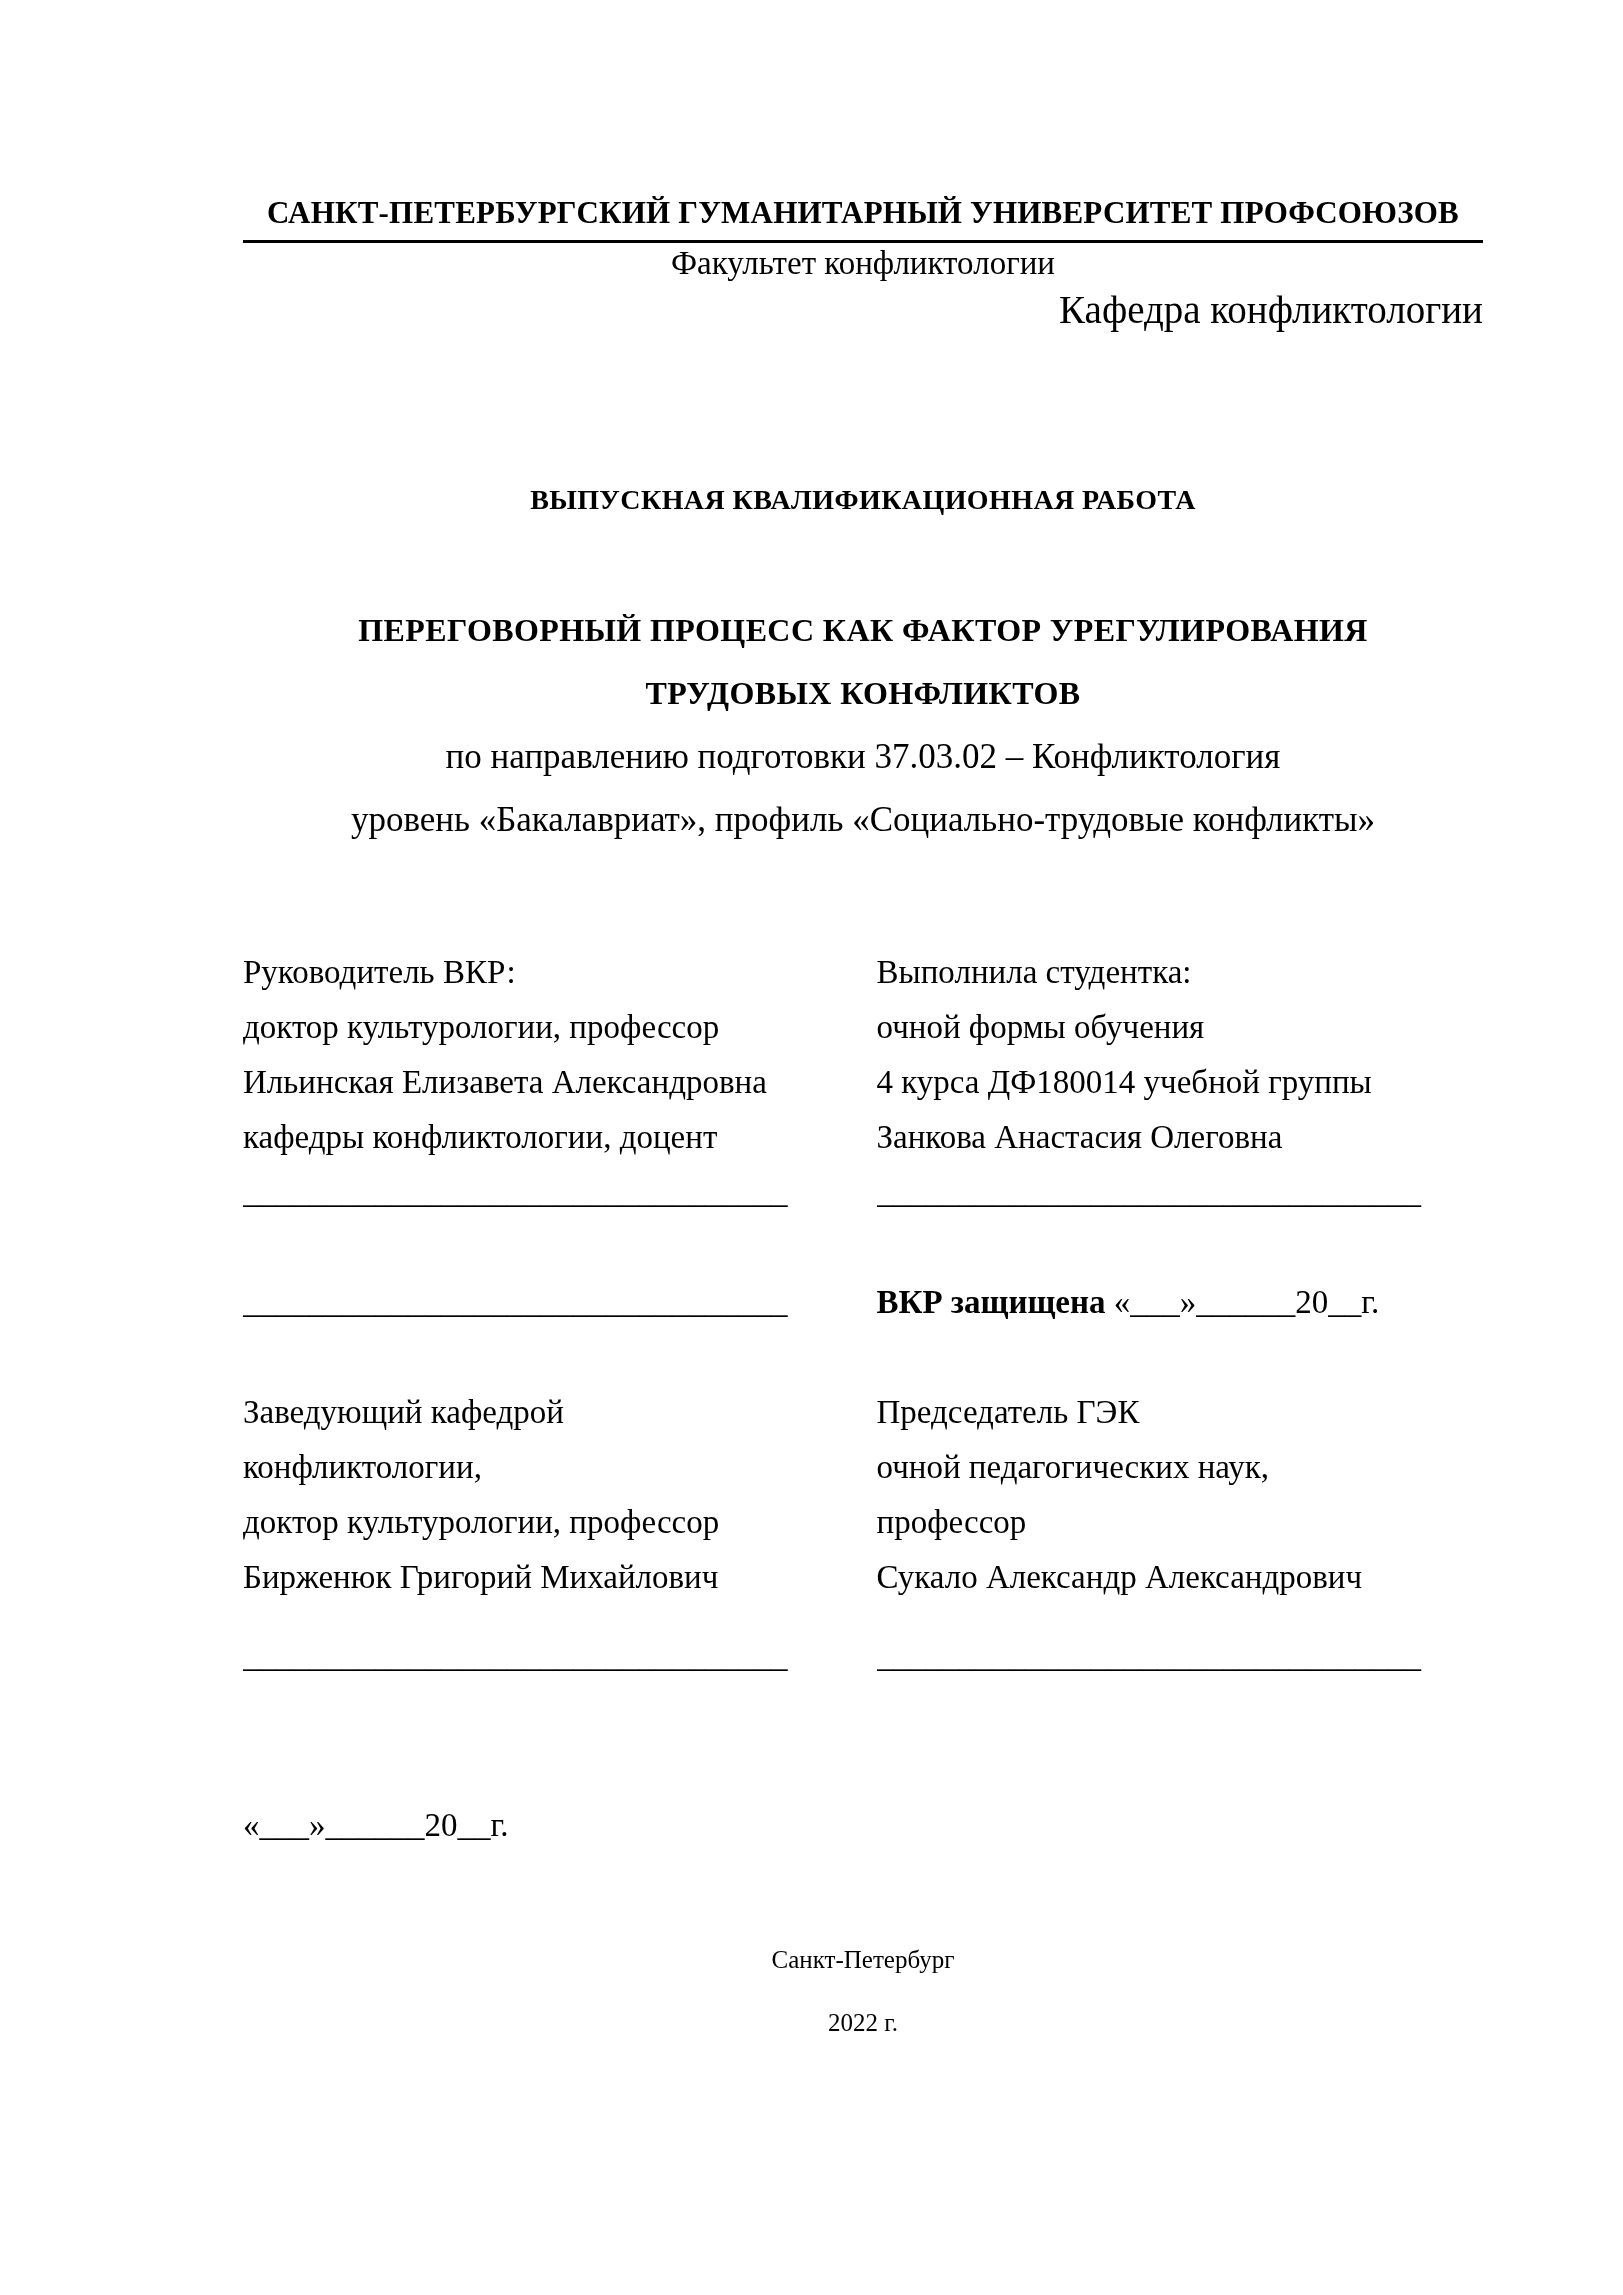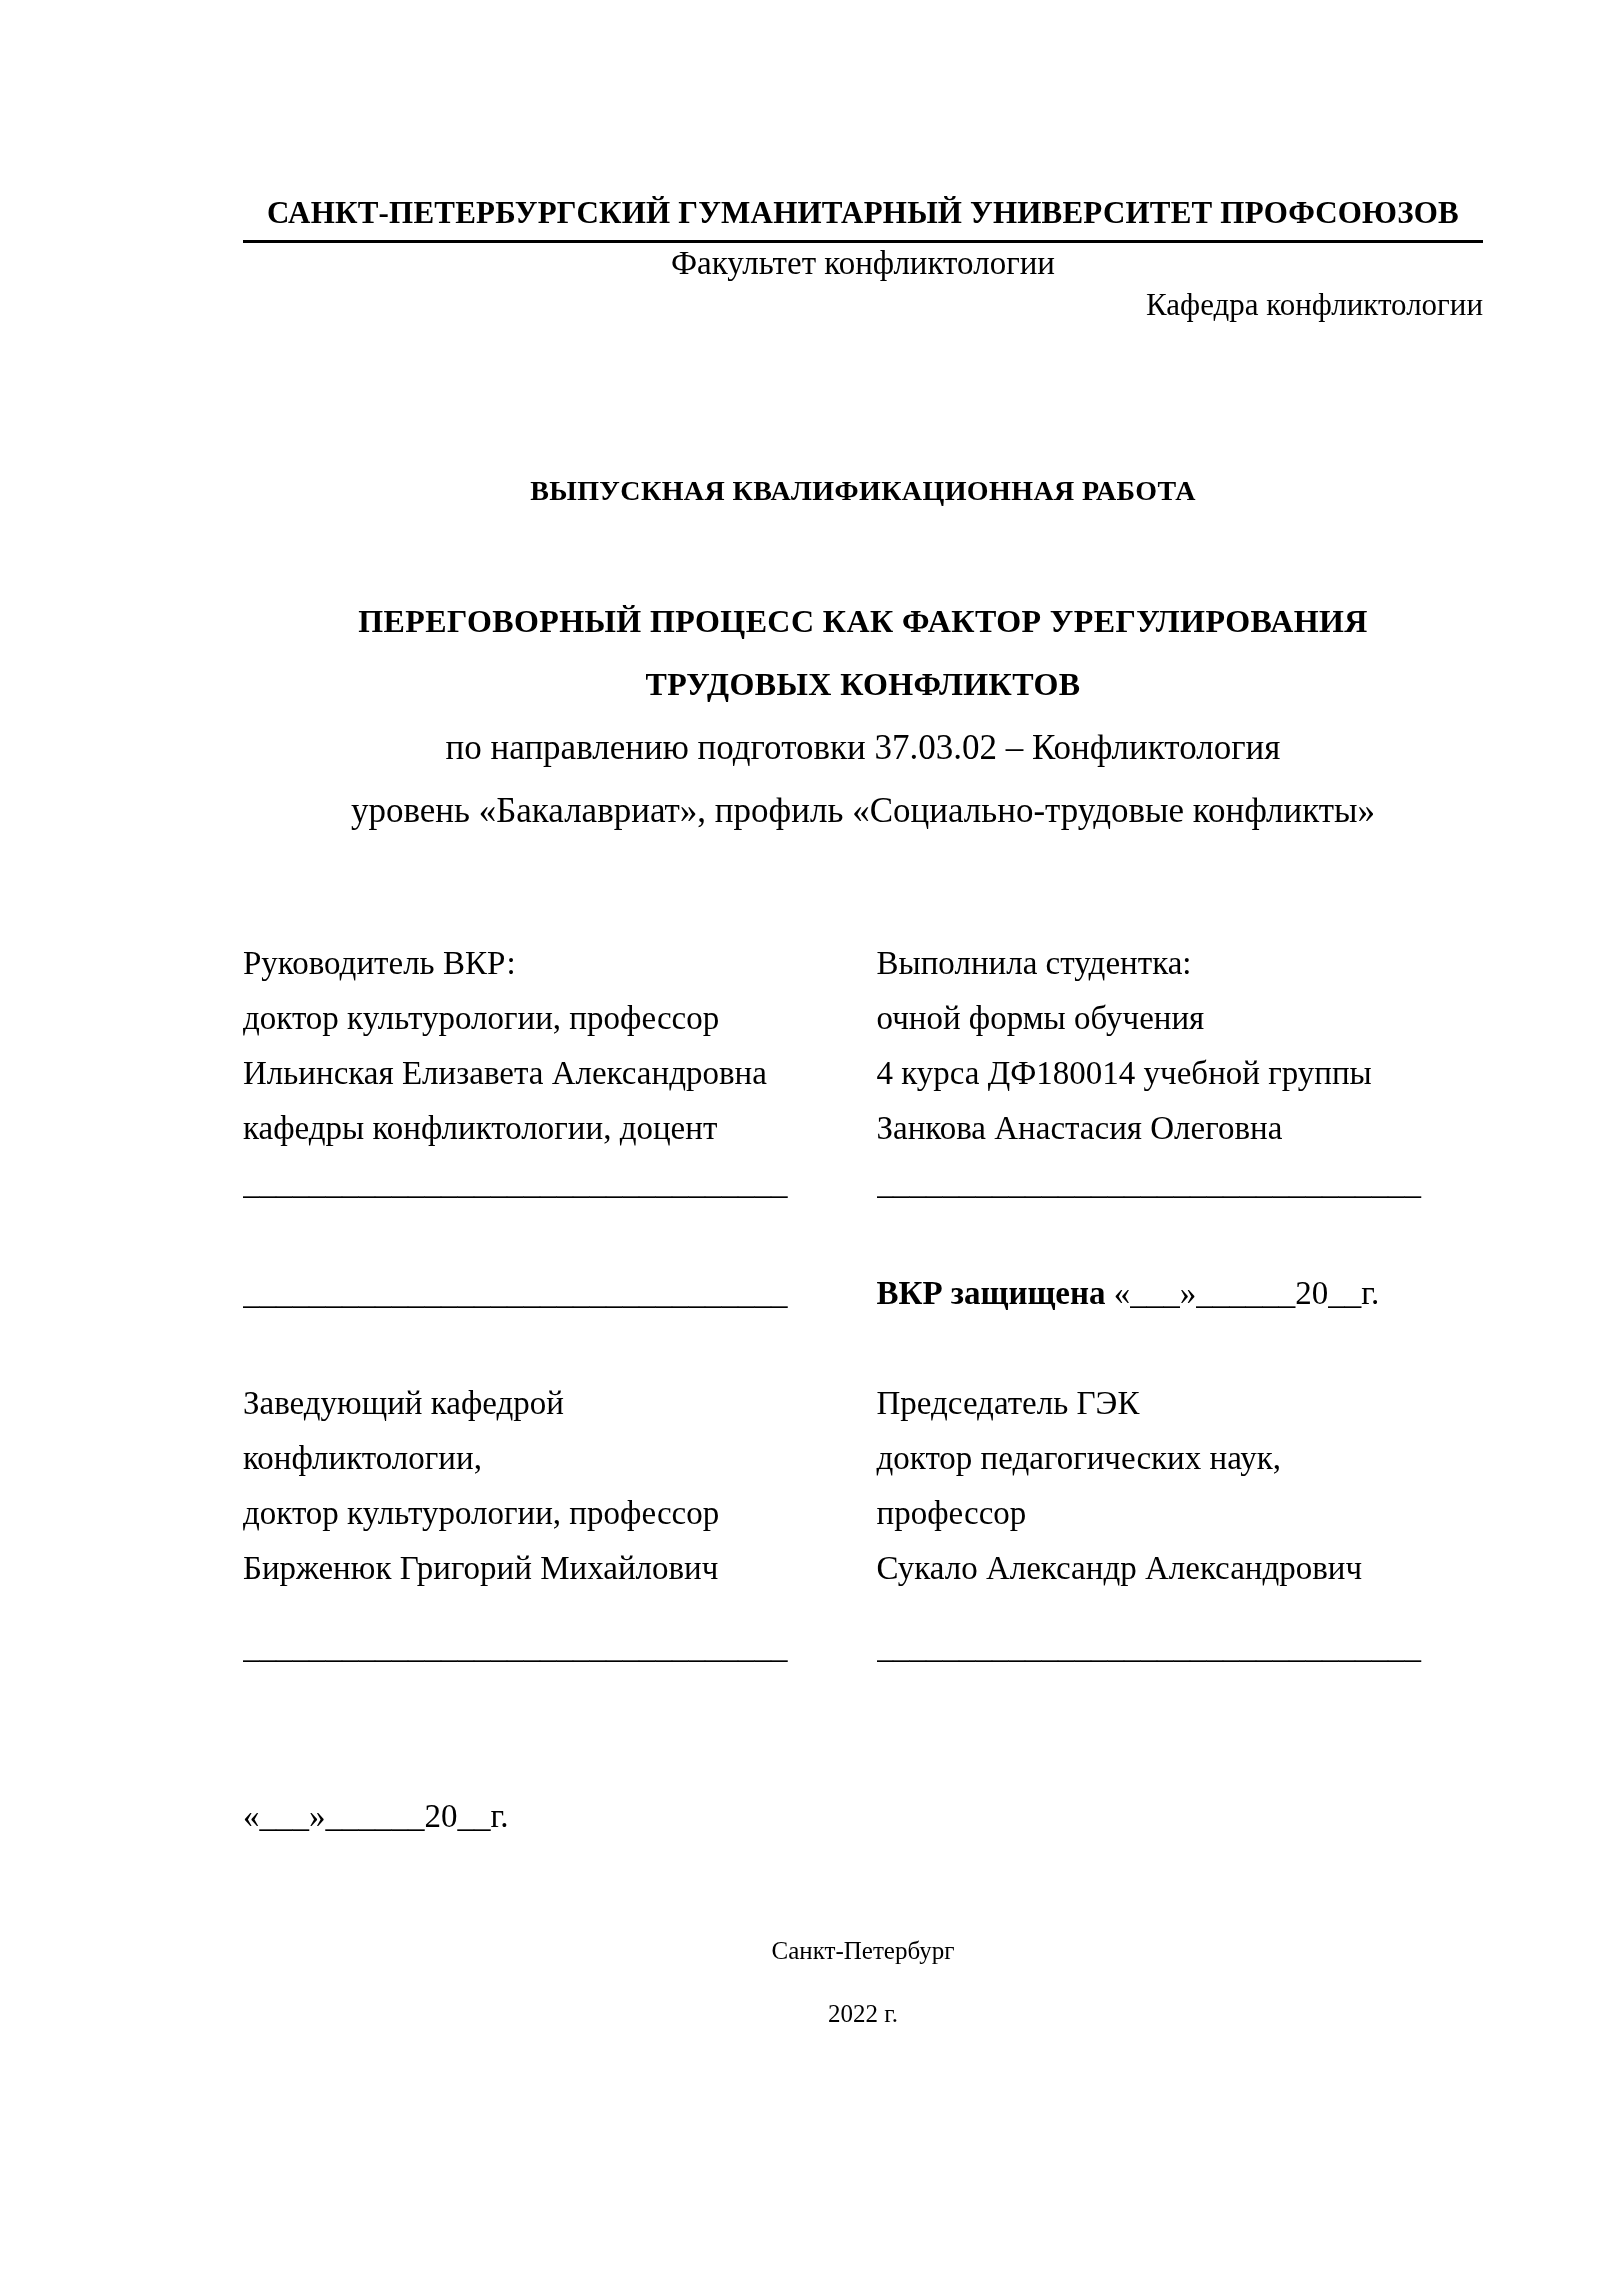--- a/index.html
+++ b/index.html
@@ -28,21 +28,21 @@
     border: none;
     border-top: 3.1px solid #000000;
     margin-top: 9.4px;
   }
   .faculty {
     font-size: 33px;
     text-align: center;
     margin-top: 2px;
   }
   .department {
-    font-size: 31px;
+    font-size: 39px;
     text-align: right;
     margin-top: 4.7px;
   }
   .work-type {
     font-size: 28px;
     font-weight: bold;
     text-align: center;
     margin-top: 152px;
     letter-spacing: 0.4px;
   }
@@ -134,21 +134,21 @@
 
   <div class="cols block-d">
     <div>
       <div>Заведующий кафедрой</div>
       <div>конфликтологии,</div>
       <div>доктор культурологии, профессор</div>
       <div>Бирженюк Григорий Михайлович</div>
     </div>
     <div>
       <div>Председатель ГЭК</div>
-      <div>доктор педагогических наук,</div>
+      <div>очной педагогических наук,</div>
       <div>профессор</div>
       <div>Сукало Александр Александрович</div>
     </div>
   </div>
 
   <div class="cols block-e">
     <div class="sig">_________________________________</div>
     <div class="sig">_________________________________</div>
   </div>
 

